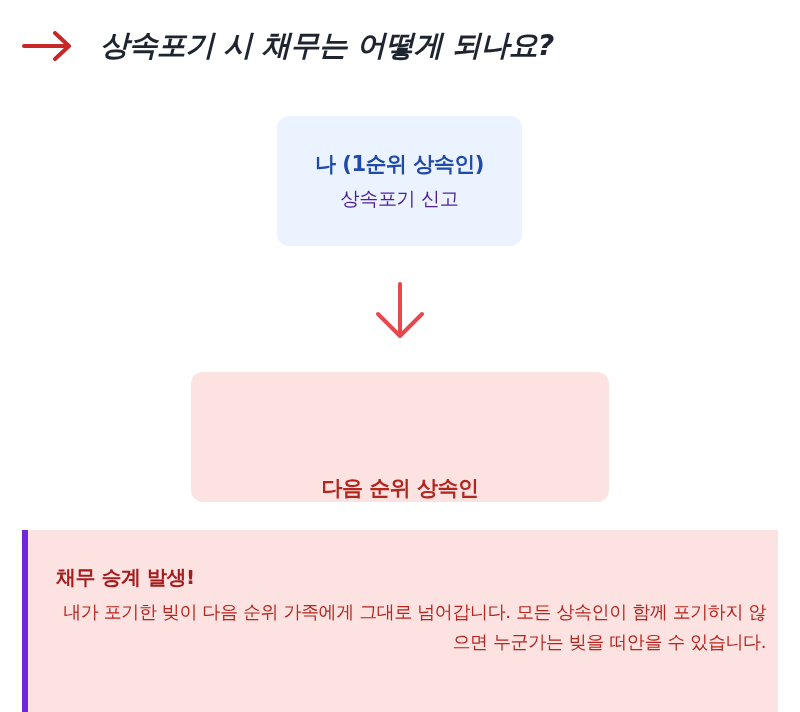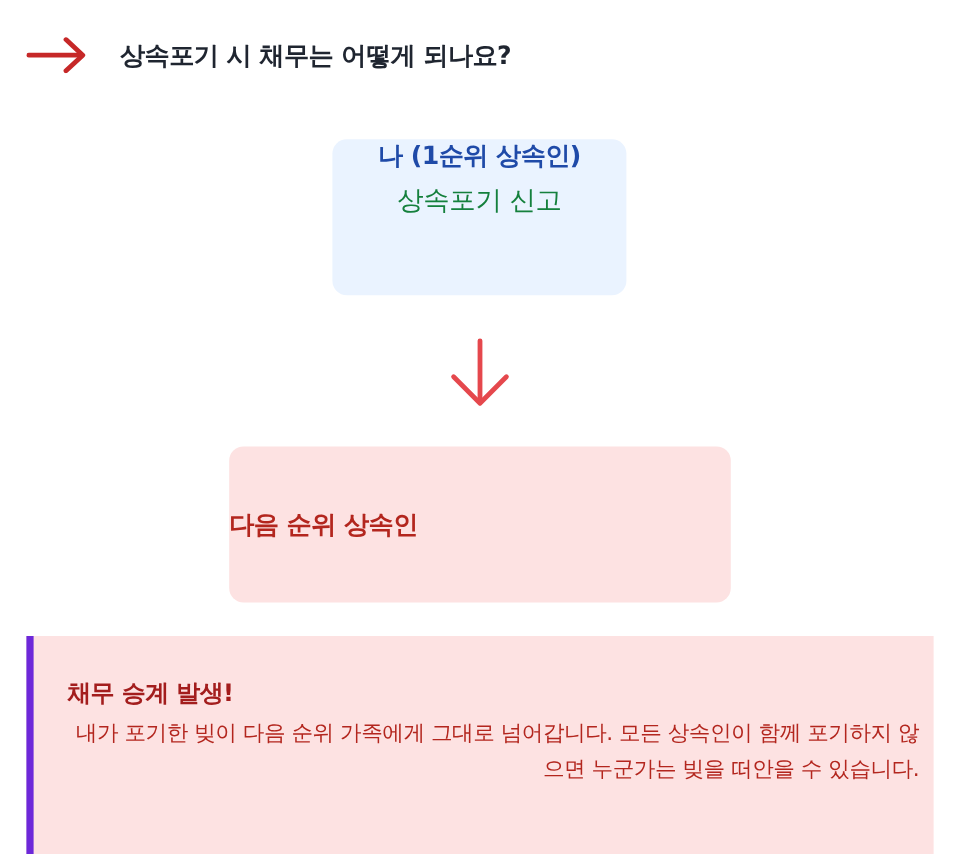--- a/index.html
+++ b/index.html
@@ -1,36 +1,36 @@
 <!DOCTYPE html>
 <html><head>
   <meta charset="utf-8">
   <style>
     * { box-sizing: border-box; margin: 0; padding: 0; }
     html, body { width: 800px; height: 712px; background: #ffffff; overflow: hidden; }
     body { position: relative; font-family: "DejaVu Sans", "Liberation Sans", sans-serif; }
 
     .header { position: absolute; left: 22px; top: 22px; height: 48px; display: flex; align-items: center; }
     .header .arrow { width: 52px; height: 30px; margin-right: 26px; }
-    .header h1 { font-size: 21px; font-weight: 700; color: #1f2530; letter-spacing: -0.5px; }
+    .header h1 { font-size: 29px; font-weight: 700; color: #1f2530; letter-spacing: -0.5px; font-style: italic; }
 
     .node-me {
       position: absolute; left: 277px; top: 116px; width: 245px; height: 130px;
       background: #eaf3ff; border-radius: 12px;
-      display: flex; flex-direction: column; align-items: center; justify-content: flex-start;
+      display: flex; flex-direction: column; align-items: center; justify-content: center;
     }
     .node-me .title { font-size: 21px; font-weight: 700; color: #1f4aa8; letter-spacing: -0.5px; }
-    .node-me .sub { font-size: 22px; color: #15803d; margin-top: 8px; letter-spacing: -0.3px; }
+    .node-me .sub { font-size: 19px; color: #4c1d95; margin-top: 8px; letter-spacing: -0.3px; }
 
     .down-arrow { position: absolute; left: 372px; top: 280px; width: 56px; height: 60px; }
 
     .node-next {
       position: absolute; left: 191px; top: 372px; width: 418px; height: 130px;
       background: #fde2e2; border-radius: 12px;
-      display: flex; flex-direction: row; align-items: center; justify-content: space-between;
+      display: flex; flex-direction: column; align-items: center; justify-content: flex-end;
     }
     .node-next .title { font-size: 21px; font-weight: 700; color: #b3261e; letter-spacing: -0.5px; }
     .node-next .sub { font-size: 19px; color: #b3261e; margin-top: 10px; letter-spacing: -0.5px; }
 
     .callout {
       position: absolute; left: 22px; top: 530px; width: 756px; height: 204px;
       background: #fde2e2; border-left: 6px solid #6d28d9;
       padding: 34px 12px 0 28px;
     }
     .callout .title { font-size: 20px; font-weight: 700; color: #a31d1d; letter-spacing: -0.5px; }

